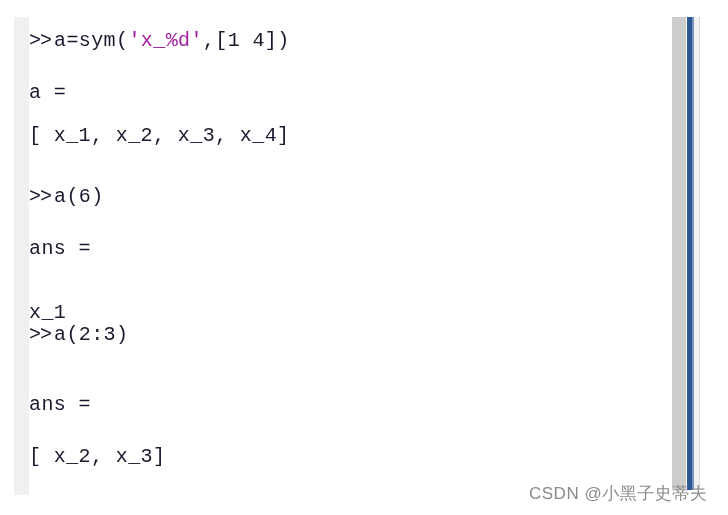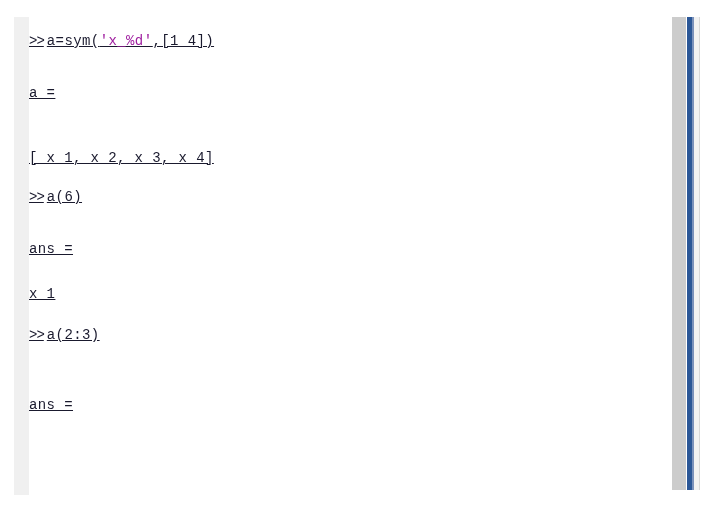--- a/index.html
+++ b/index.html
@@ -43,25 +43,24 @@
     width: 640px;
     height: 478px;
     padding: 0;
   }
 
   .console-line {
     position: absolute;
     left: 0;
     white-space: pre;
     font-family: "Liberation Mono", "DejaVu Sans Mono", monospace;
-    font-size: 14px;
+    font-size: 20px;
     letter-spacing: 0.4px;
     color: #1a1a2e;
     line-height: 18px;
-    text-decoration: underline;
   }
 
   .console-line .prompt {
     color: #1a1a2e;
     letter-spacing: -1px;
     padding-right: 3px;
   }
   .console-line .str {
     color: #a020a0;
   }
@@ -139,37 +138,39 @@
 <div id="console-window">
 
   <div id="left-gutter"></div>
 
   <div id="console-output">
 
     <div class="console-line" style="top:15px"><span class="prompt">&gt;&gt;</span><span class="code">a=sym(</span><span class="str">'x_%d'</span><span class="code">,[1 4])</span></div>
 
     <div class="console-line" style="top:67px">a =</div>
 
-    <div class="console-line" style="top:132px">[ x_1, x_2, x_3, x_4]</div>
+    <div class="console-line" style="top:110px">[ x_1, x_2, x_3, x_4]</div>
 
     <div class="console-line" style="top:171px"><span class="prompt">&gt;&gt;</span><span class="code">a(6)</span></div>
 
     <div class="console-line" style="top:223px">ans =</div>
 
-    <div class="console-line" style="top:268px">x_1</div>
+    <div class="console-line" style="top:287px">x_1</div>
 
     <div class="console-line" style="top:309px"><span class="prompt">&gt;&gt;</span><span class="code">a(2:3)</span></div>
 
     <div class="console-line" style="top:379px">ans =</div>
 
+    <div class="console-line" style="top:431px">[ x_2, x_3]</div>
 
   </div>
 
   <div id="scrollbar-area">
     <div id="scrollbar-track-bg"></div>
     <div id="scrollbar-gap"></div>
     <div id="scrollbar-track"></div>
     <div id="scrollbar-thumb"></div>
     <div id="scrollbar-thumb-hl"></div>
   </div>
 
+  <div id="watermark">CSDN @小黑子史蒂夫</div>
 
 </div>
 
 </body></html>

